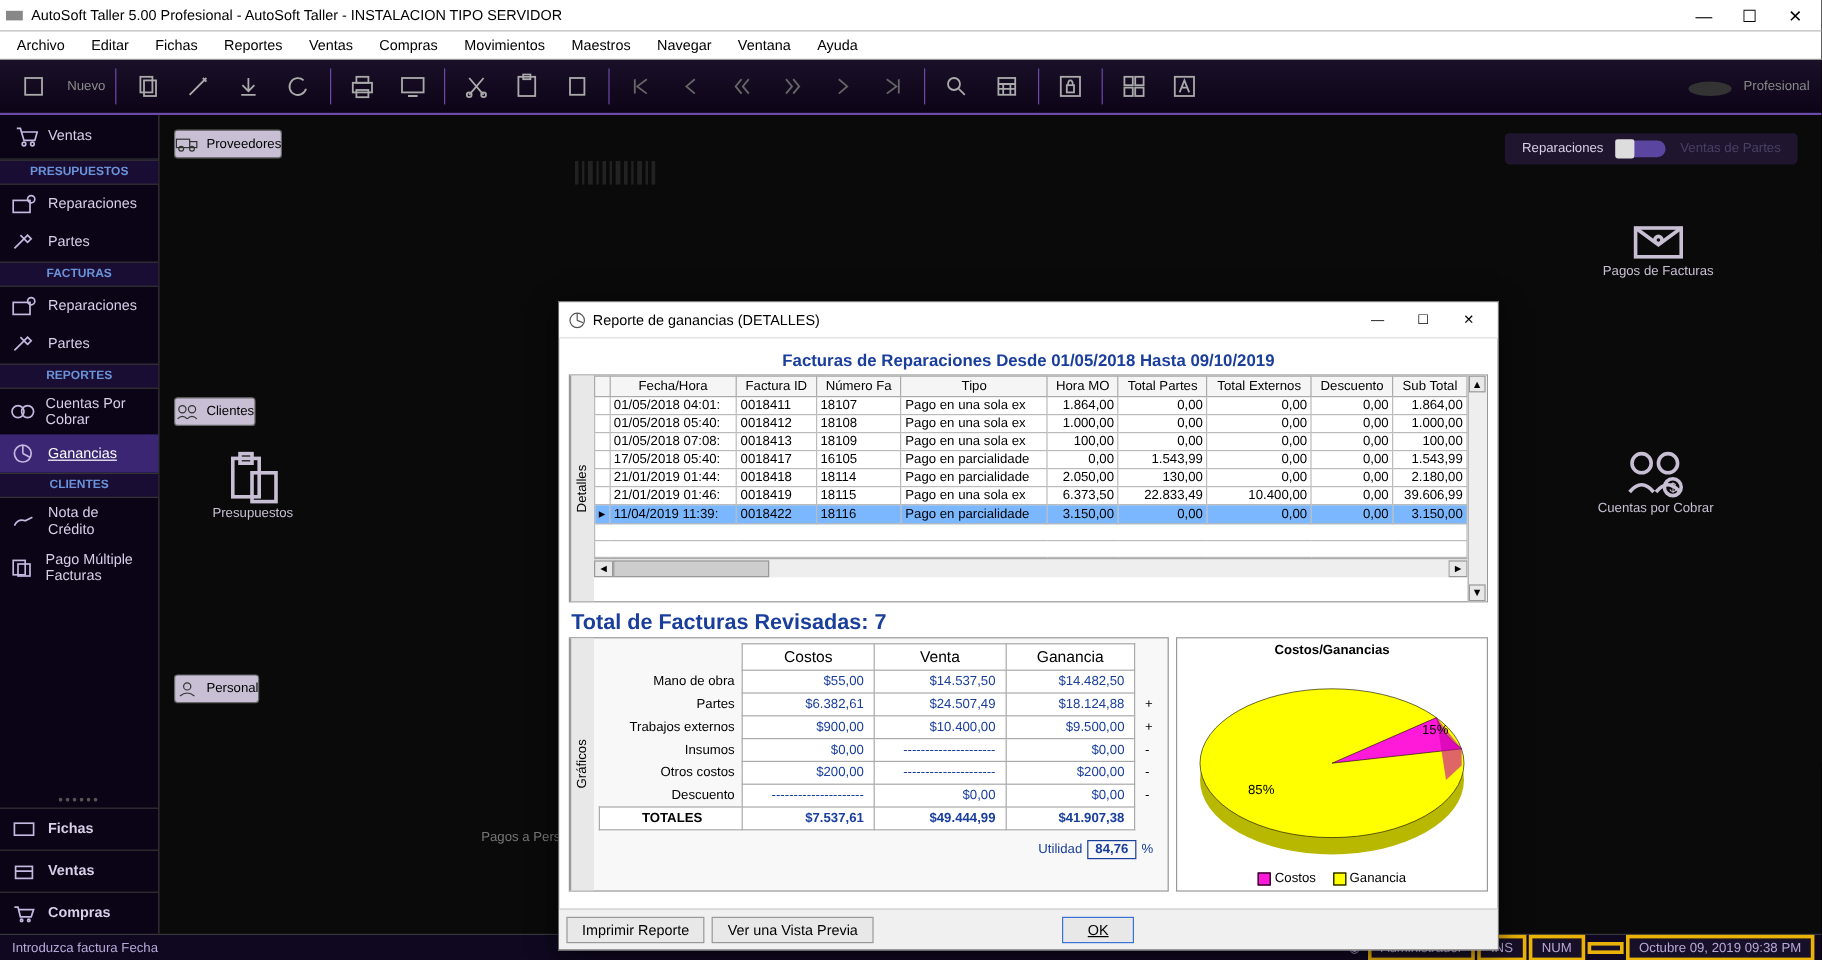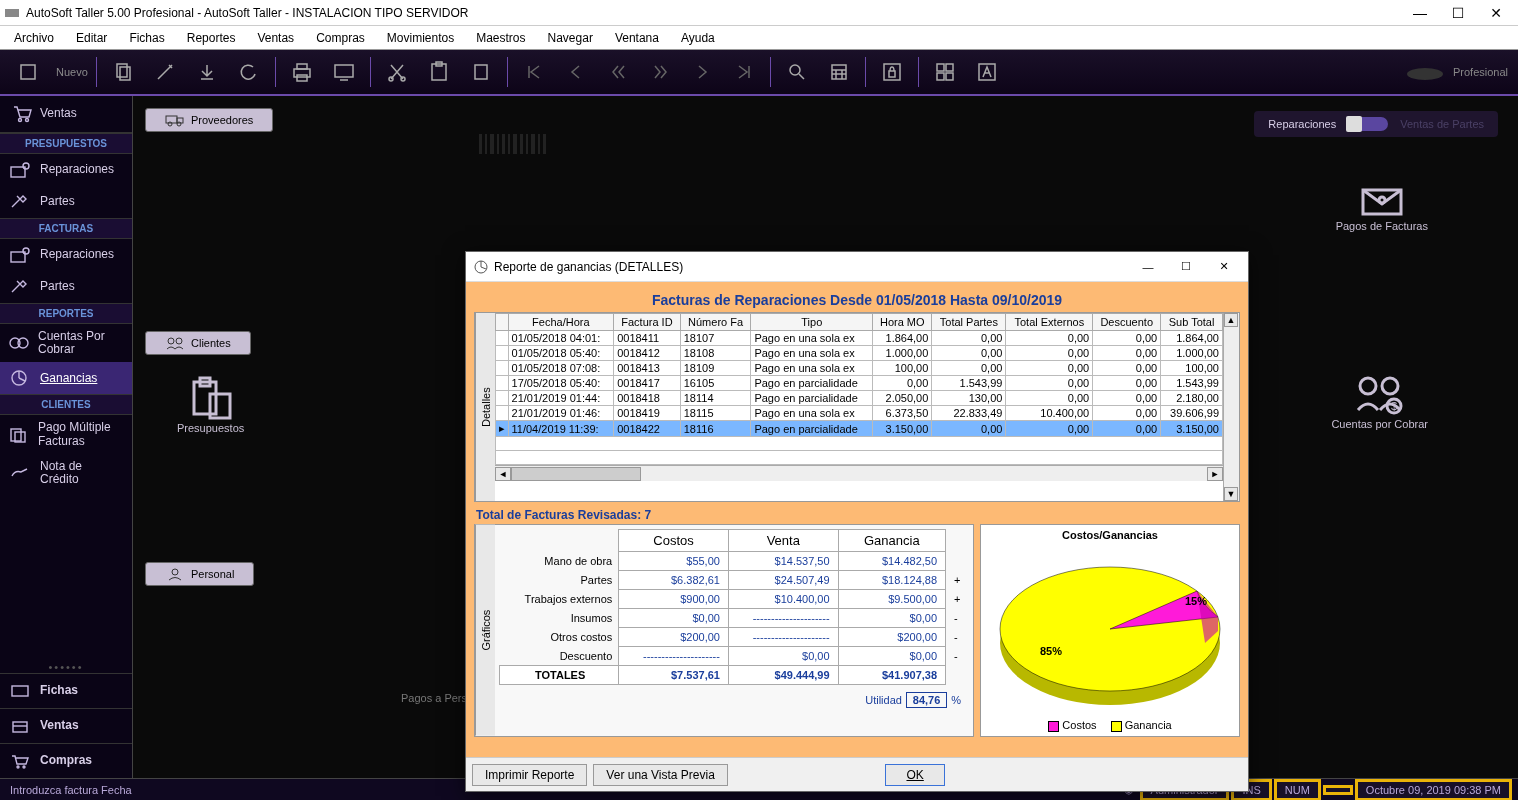--- a/index.html
+++ b/index.html
@@ -35,31 +35,31 @@
 .side-item.active .side-label { text-decoration: underline; }
 .side-heading { display:flex; align-items:center; gap:6px; padding:8px 10px; color:#d8cfe8; font-size:13px; border-bottom:1px solid #333; }
 .side-icon { width: 24px; height: 20px; display:flex; align-items:center; justify-content:center; }
 .side-icon svg { stroke:#c5b8e0; fill:none; stroke-width:1.4; }
 .side-label { font-size: 12px; line-height:1.1; }
 .side-bottom { margin-top: auto; }
 .side-bottom .side-item { border-top:1px solid #333; font-weight:bold; padding:7px 8px; }
 
 
 .canvas { flex: 1; background: #0a0a0a; position: relative; }
-.canvas-node { position:absolute; background:#c8bfd4; border:1px solid #666; border-radius:3px; padding:4px 19px; display:flex; align-items:center; gap:6px; font-size:12px; }
+.canvas-node { position:absolute; background:#c8bfd4; border:1px solid #666; border-radius:3px; padding:4px 0; display:flex; align-items:center; gap:6px; font-size:12px; }
 .canvas-circle { position:absolute; display:flex; flex-direction:column; align-items:center; color:#c8bfd4; font-size:12px; }
 .canvas-circle svg { stroke:#c8bfd4; fill:none; stroke-width:3; }
 .toggle-bar { position:absolute; top:15px; right:20px; background:#1f152e; border-radius:4px; padding:6px 14px; display:flex; align-items:center; gap:12px; font-size:16px; }
 .toggle-active { color:#d8cfe8; }
 .toggle-inactive { color:#4a4065; }
 .toggle-sw { width:40px; height:14px; background:#5a46a0; border-radius:7px; position:relative; }
 .toggle-sw::after { content:""; position:absolute; width:16px; height:16px; background:#ddd; border-radius:2px; top:-1px; left:-2px; }
 
 
-.dialog { position:absolute; left:332px; top:155px; width:784px; height:541px; background:#fdba74; border:1px solid #666; box-shadow:0 4px 20px rgba(0,0,0,.6); display:flex; flex-direction:column; }
+.dialog { position:absolute; left:332px; top:155px; width:784px; height:541px; background:#ffffff; border:1px solid #666; box-shadow:0 4px 20px rgba(0,0,0,.6); display:flex; flex-direction:column; }
 .dialog-title { height:30px; background:#fff; display:flex; align-items:center; padding:0 8px; gap:6px; border-bottom:1px solid #ddd; }
 .dialog-title-text { flex:1; font-size:12px; }
 .dialog-title-btn { width:32px; height:22px; display:flex; align-items:center; justify-content:center; cursor:pointer; }
 .dialog-body { flex:1; display:flex; flex-direction:column; padding:6px 8px 0 8px; overflow:hidden; }
 .report-title { text-align:center; color:#1a3e9c; font-weight:bold; font-size:14px; padding:4px; }
 
 
 .grid-wrap { display:flex; border:1px solid #999; background:#fff; }
 .vert-tab { width:20px; background:#e8e8e8; border-right:1px solid #999; display:flex; align-items:center; justify-content:center; writing-mode:vertical-rl; transform:rotate(180deg); font-size:11px; }
 .grid-inner { flex:1; overflow:hidden; }
@@ -67,38 +67,38 @@
 table.grid th { background:#f5f5f5; border:1px solid #aaa; padding:2px 4px; font-weight:normal; white-space:nowrap;margin-left:23px; }
 table.grid td { border:1px solid #bbb; padding:1px 3px; white-space:nowrap; background:#fff; }
 table.grid tr.selected td { background:#7bb7ff; }
 table.grid td.num { text-align:right; }
 .grid-scroll { height:16px; border-top:1px solid #aaa; display:flex; align-items:center; background:#eee; }
 .scroll-arrow { width:16px; height:14px; border:1px solid #999; background:#e8e8e8; display:flex;align-items:center;justify-content:center;font-size:9px;}
 .scroll-track { flex:1; height:14px; background:#eee; position:relative; }
 .scroll-thumb-h { position:absolute; left:0; width:130px; height:100%; background:#cdcdcd; border:1px solid #999; }
 
 
-.total-line { color:#1a3e9c; font-weight:bold; font-size:12px; padding:6px 2px 2px; }
+.total-line { color:#1a3e9c; font-weight:bold; font-size:18px; padding:6px 2px 2px; }
 .lower { display:flex; gap:6px; }
 .summary-wrap { display:flex; border:1px solid #999; background:#f8f8f8; }
 .summary-inner { flex:1; padding:4px; }
 table.summary { border-collapse:collapse; width:100%; }
 table.summary th { border:1px solid #aaa; padding:3px 6px; background:#fff; font-size:13px; font-weight:normal; }
 table.summary td { border:1px solid #aaa; padding:3px 8px; }
 table.summary td.lbl { text-align:right; background:#f8f8f8; border:none; padding-right:6px; }
 table.summary td.val { text-align:right; color:#1a3e9c; background:#fff; min-width:92px; }
 table.summary td.sign { border:none; background:#f8f8f8; width:14px; }
 table.summary tr.tot td { font-weight:bold; }
 .util-row { text-align:right; padding:6px 8px 2px; font-size:14px; color:#1a3e9c; }
 .util-box { display:inline-block; border:1px solid #1a3e9c; padding:1px 6px; font-weight:bold; }
 
 
 .pie-box { flex:1; background:#fff; border:1px solid #999; padding:4px; display:flex; flex-direction:column; align-items:center; }
 .pie-title { font-size:11px; font-weight:bold; margin-bottom:4px; }
-.pie-chart { position:relative; width:230px; height:170px;font-weight:bold; }
+.pie-chart { position:relative; width:230px; height:170px; }
 .pie-legend { display:flex; gap:14px; margin-top:4px; font-size:11px; }
 .leg-sq { display:inline-block; width:11px; height:11px; border:1px solid #000; vertical-align:middle; }
 
 
 .dialog-footer { height:34px; border-top:1px solid #ccc; display:flex; align-items:center; padding:0 6px; gap:6px; background:#f0f0f0; }
 .dlg-btn { padding:3px 12px; background:#e8e8e8; border:1px solid #999; cursor:pointer; font-size:12px; }
 .dlg-btn.ok { border:1px solid #3a72d8; padding:3px 20px; text-decoration:underline; }
 .dlg-spacer { flex:0.5; }
 
 
@@ -338,33 +338,33 @@
             <circle cx="10" cy="9" r="7"></circle>
             <path d="M10 9 L10 2 M10 9 L16 12"></path>
           </svg>
         </span>
         <span class="side-label">Ganancias</span>
       </div>
     <div class="side-section-hdr">CLIENTES</div>
     <div class="side-item">
         <span class="side-icon">
           <svg width="22" height="18">
-            <rect x="3" y="3" width="10" height="12"></rect>
-            <rect x="7" y="6" width="10" height="10"></rect>
-          </svg>
-        </span>
-        <span class="side-label">Pago Múltiple Facturas</span>
+            <path d="M3 12 Q6 6 12 8 L18 5"></path>
+          </svg>
+        </span>
+        <span class="side-label">Nota de Crédito</span>
       </div>
     <div class="side-item">
         <span class="side-icon">
           <svg width="22" height="18">
-            <path d="M3 12 Q6 6 12 8 L18 5"></path>
-          </svg>
-        </span>
-        <span class="side-label">Nota de Crédito</span>
+            <rect x="3" y="3" width="10" height="12"></rect>
+            <rect x="7" y="6" width="10" height="10"></rect>
+          </svg>
+        </span>
+        <span class="side-label">Pago Múltiple Facturas</span>
       </div>
     <div class="side-bottom">
       <div style="text-align:center;color:#555;letter-spacing:2px;">••••••</div>
       <div class="side-item">
           <span class="side-icon">
             <svg width="20" height="16">
               <rect x="2" y="3" width="16" height="10"></rect>
             </svg>
           </span>
           <span class="side-label">Fichas</span>

